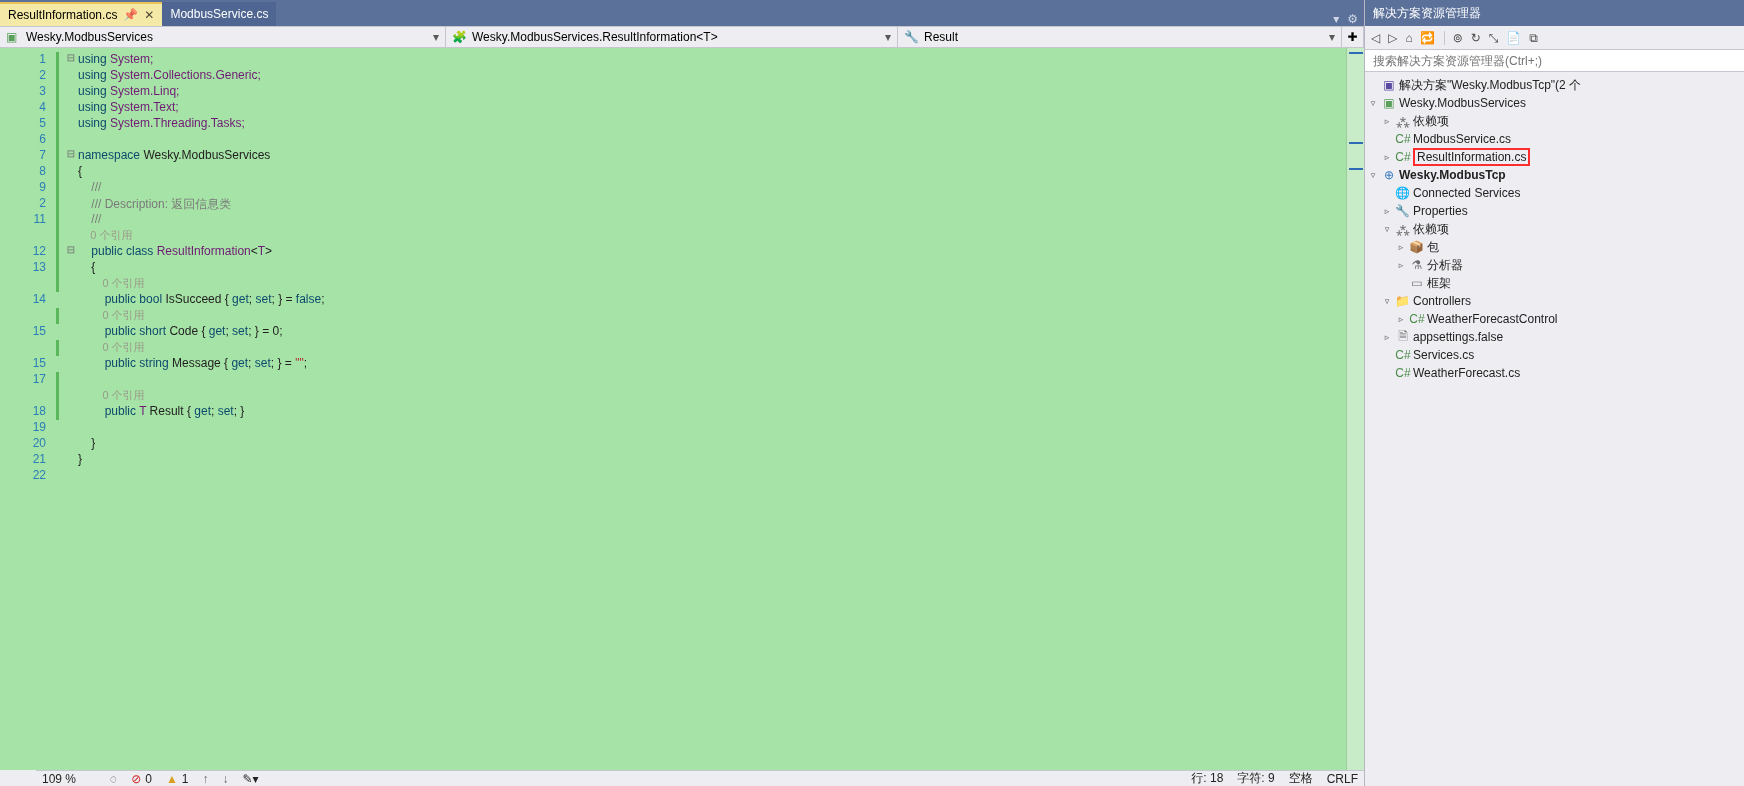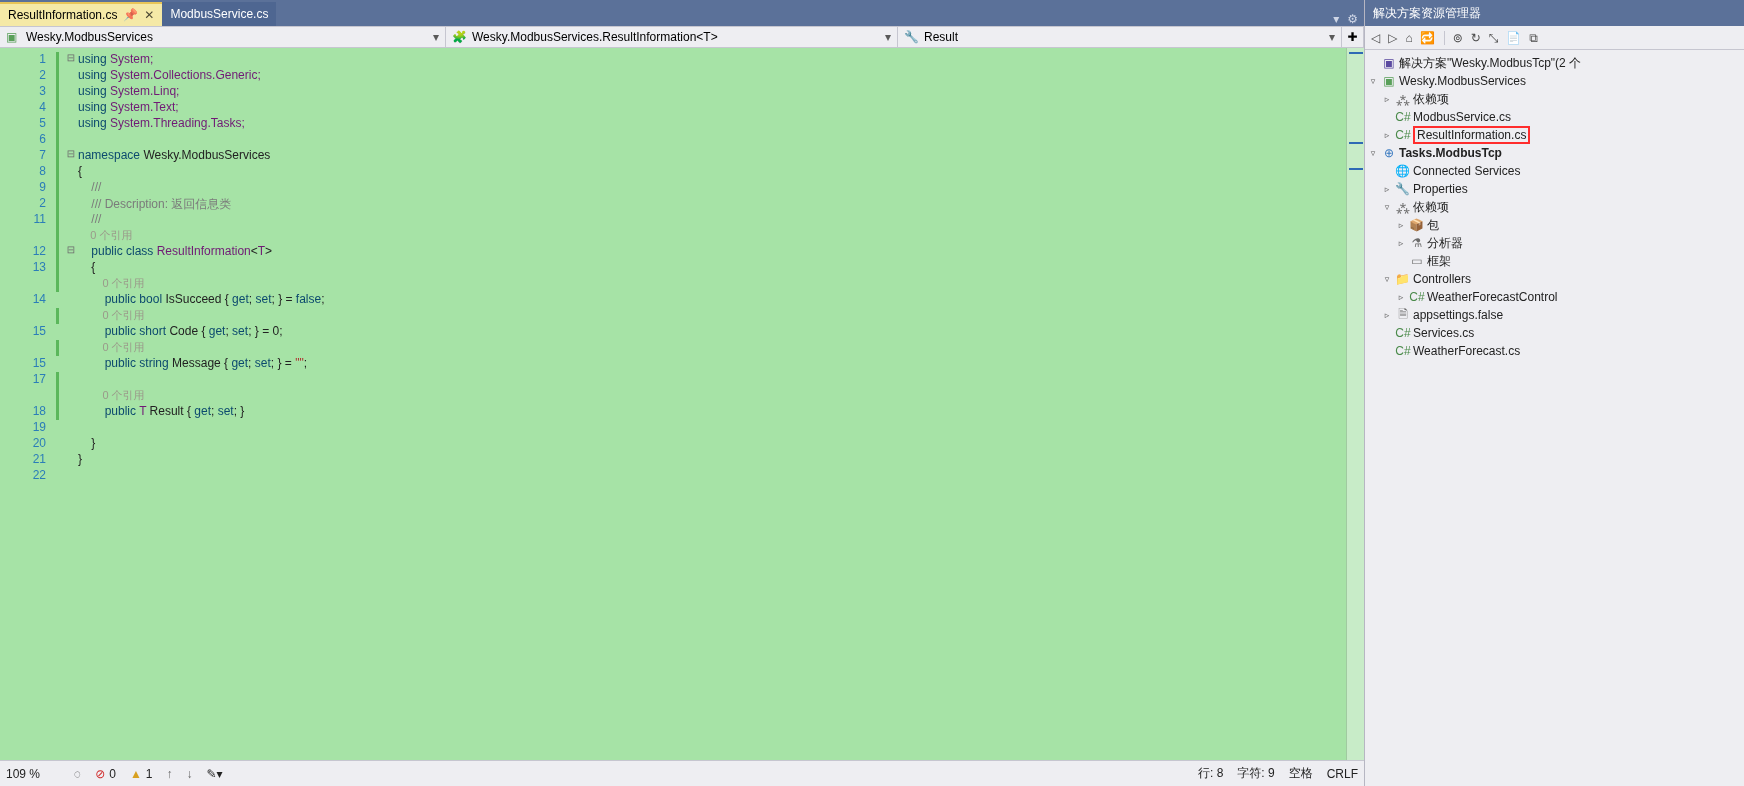--- a/index.html
+++ b/index.html
@@ -31,21 +31,21 @@
 .code { flex:1; padding-top:4px; font-family:Consolas,monospace; white-space:pre; overflow:hidden; color:#222; }
 .code .line { height:16px; }
 .code .kw { color:#0c4a6e; }
 .code .typ { color:#701a75; }
 .code .str { color:#b03030; }
 .code .xml { color:#7b7b7b; }
 .code .ref { color:#9a9a8a; font-size:11px; }
 .code .curline { background:rgba(255,255,255,.35); display:inline-block; width:100%; }
 .rscroll { width:18px; background:#c8ecc8; border-left:1px solid #a0caa0; position:relative; }
 .rmark { position:absolute; left:2px; width:14px; height:2px; background:#2f6ab5; }
-.status { height:26px; display:flex; align-items:center; background:#eeeef2; border-top:1px solid #c6c6d0; padding:0 6px; gap:14px; color:#222; }
+.status { height:16px; display:flex; align-items:center; background:#eeeef2; border-top:1px solid #c6c6d0; padding:0 6px; gap:14px; color:#222;margin-left:36px; }
 .status .zoom { width:54px; }
 .status .spacer { flex:1; }
 .status .err-badge { display:flex; align-items:center; gap:4px; }
 .status .err-ico.red { color:#d02a2a; }
 .status .err-ico.yel { color:#d8a020; }
 .status .arrow { color:#666; }
 
 .panel { width:380px; display:flex; flex-direction:column; background:#eeeef2; border-left:1px solid #b6b6c2; }
 .panel-title { height:26px; background:#5b7199; color:#fff; display:flex; align-items:center; padding:0 8px; }
 .panel-toolbar { height:24px; display:flex; align-items:center; gap:8px; padding:0 6px; border-bottom:1px solid #c6c6d0; color:#4a4a4a; }
@@ -206,21 +206,21 @@
         <span>0</span>
       </span>
     <span class="err-badge">
         <span class="err-ico yel">▲</span>
         <span>1</span>
       </span>
     <span class="arrow">↑</span>
     <span class="arrow">↓</span>
     <span>✎▾</span>
     <span class="spacer"></span>
-    <span>行: 8</span>
+    <span>行: 18</span>
     <span>字符: 9</span>
     <span>空格</span>
     <span>CRLF</span>
   </div>
 </div>
 
 <div class="panel">
   <div class="panel-title">
     <span>解决方案资源管理器</span>
   </div>
@@ -229,20 +229,23 @@
     <span>▷</span>
     <span>⌂</span>
     <span>🔁</span>
     <span class="sep"></span>
     <span>⊚</span>
     <span>↻</span>
     <span>⤡</span>
     <span>📄</span>
     <span>⧉</span>
   </div>
+  <div class="panel-search">
+    <input placeholder="搜索解决方案资源管理器(Ctrl+;)" style="">
+  </div>
   <div class="tree" id="tree">
       <div class="row ind-0">
         <span class="exp"></span>
         <span class="ico ico-sln">▣</span>
         <span class="lbl">解决方案"Wesky.ModbusTcp"(2 个</span>
       </div>
       <div class="row ind-0">
         <span class="exp">▿</span>
         <span class="ico ico-proj">▣</span>
         <span class="lbl">Wesky.ModbusServices</span>
@@ -258,21 +261,21 @@
         <span class="lbl">ModbusService.cs</span>
       </div>
       <div class="row ind-1">
         <span class="exp">▹</span>
         <span class="ico ico-cs">C#</span>
         <span class="lbl hl">ResultInformation.cs</span>
       </div>
       <div class="row ind-0">
         <span class="exp">▿</span>
         <span class="ico ico-globe">⊕</span>
-        <span class="lbl bold">Tasks.ModbusTcp</span>
+        <span class="lbl bold">Wesky.ModbusTcp</span>
       </div>
       <div class="row ind-1">
         <span class="exp"></span>
         <span class="ico ico-globe">🌐</span>
         <span class="lbl">Connected Services</span>
       </div>
       <div class="row ind-1">
         <span class="exp">▹</span>
         <span class="ico ico-wrench">🔧</span>
         <span class="lbl">Properties</span>

